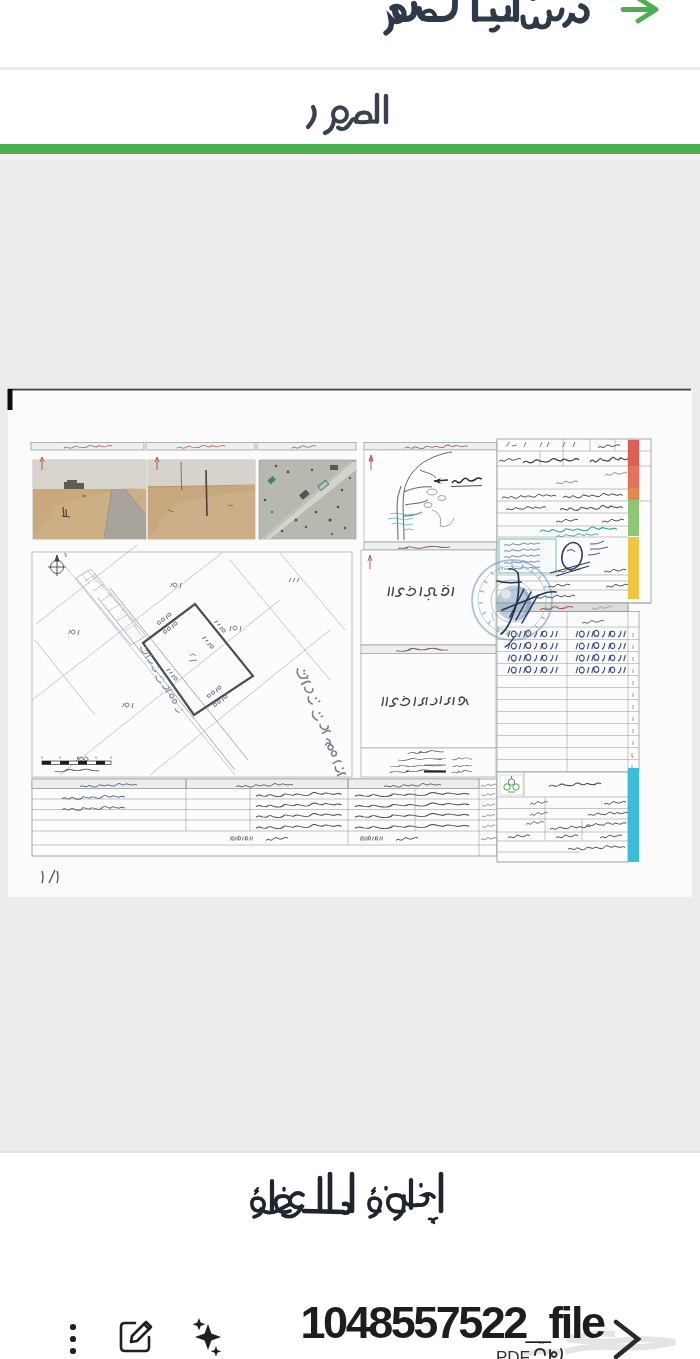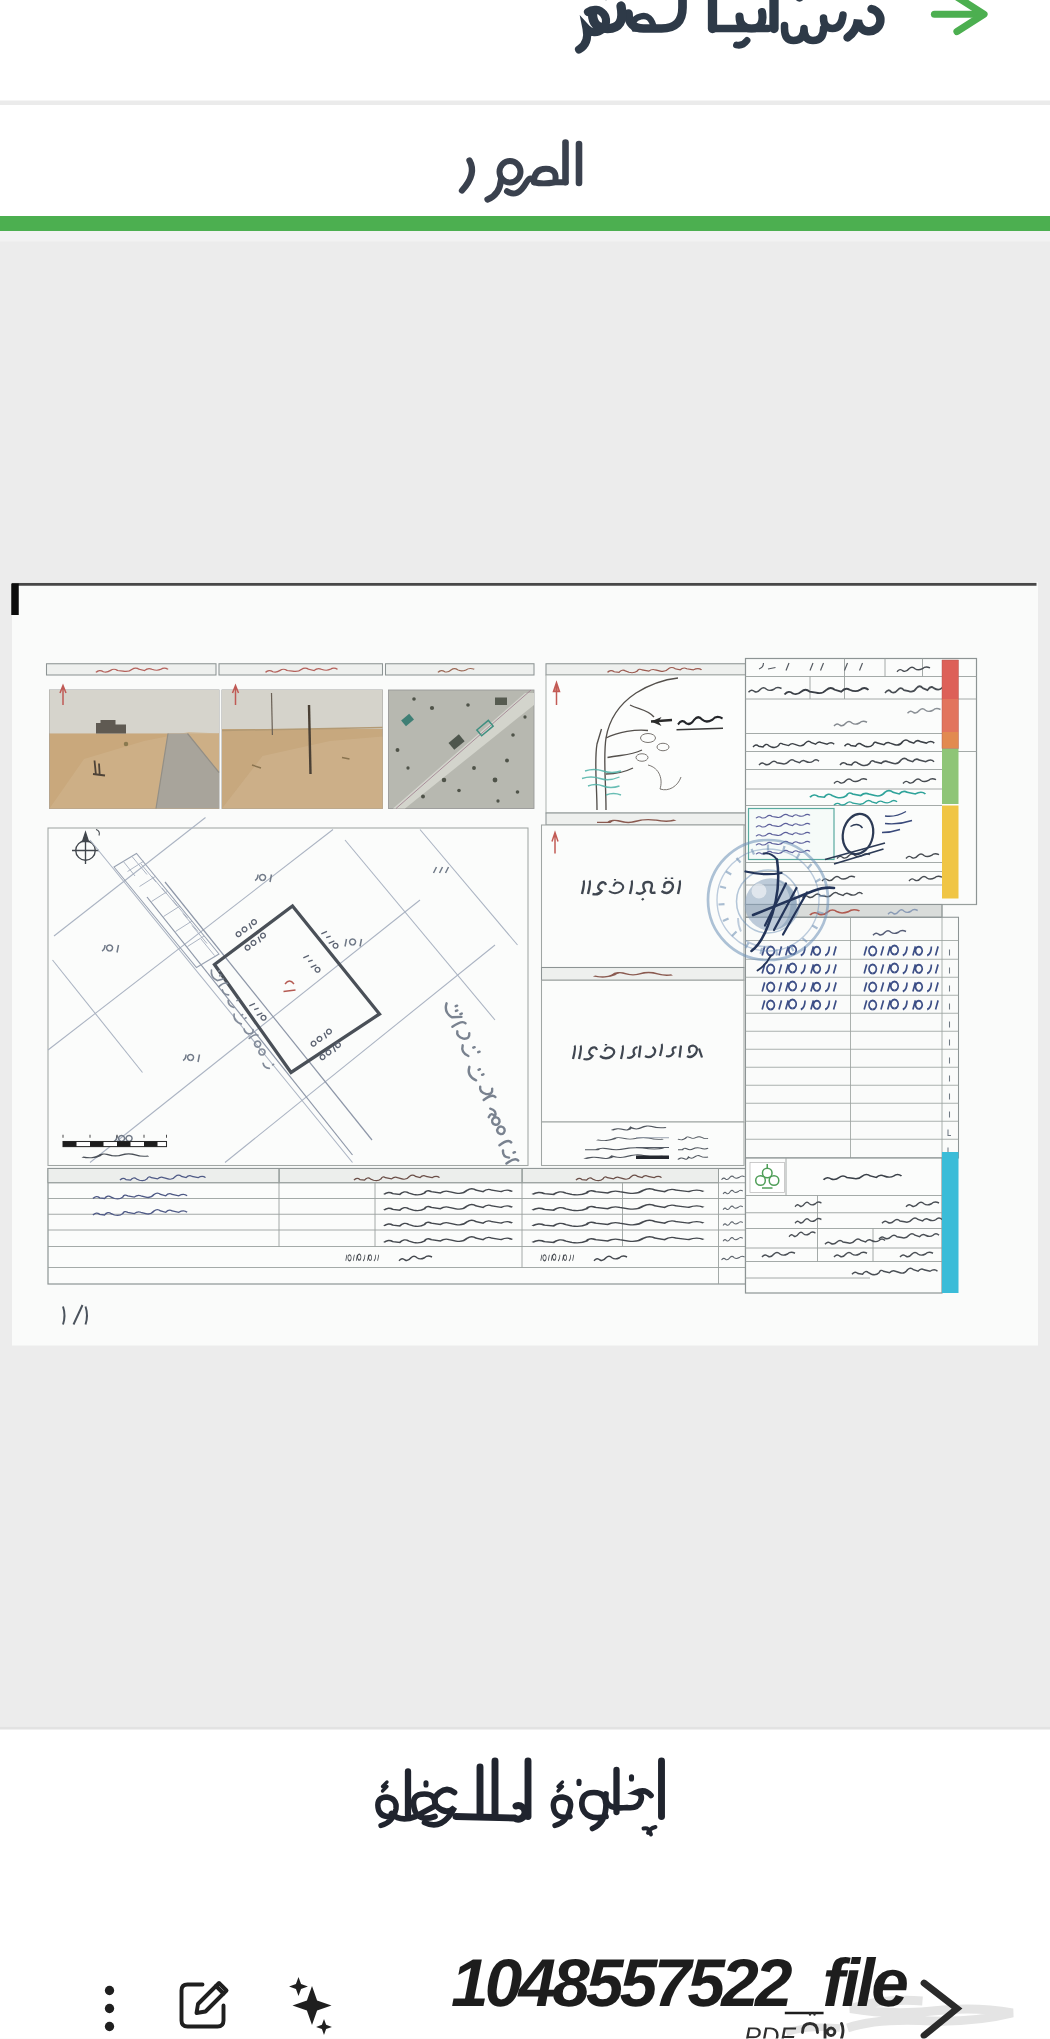--- a/index.html
+++ b/index.html
@@ -1,17 +1,17 @@
 <!DOCTYPE html>
 <html lang="ar"><head>
 <meta charset="utf-8">
 <style>
   html,body{margin:0;padding:0;width:700px;height:1359px;overflow:hidden;background:#fff;
     font-family:"Liberation Sans",sans-serif;}
-  #stage{position:relative;width:700px;height:1359px;font-style:italic;}
+  #stage{position:relative;width:700px;height:1359px;}
   svg{display:block}
 </style>
 </head>
 <body>
 <div id="stage">
 <svg width="700" height="1359" viewBox="0 0 700 1359" xmlns="http://www.w3.org/2000/svg">
   <defs>
 
     <path id="w1" d="M0,0 q2,-3 4,-1 t3,-2 q2,3 4,0 t4,-1 q2,2 5,1" fill="none" stroke="currentColor" stroke-width="1.1"></path>
     <path id="w2" d="M0,-1 q3,2 5,-1 q1,-3 3,-1 t4,0 q2,-2 4,0 t4,1" fill="none" stroke="currentColor" stroke-width="1.1"></path>

